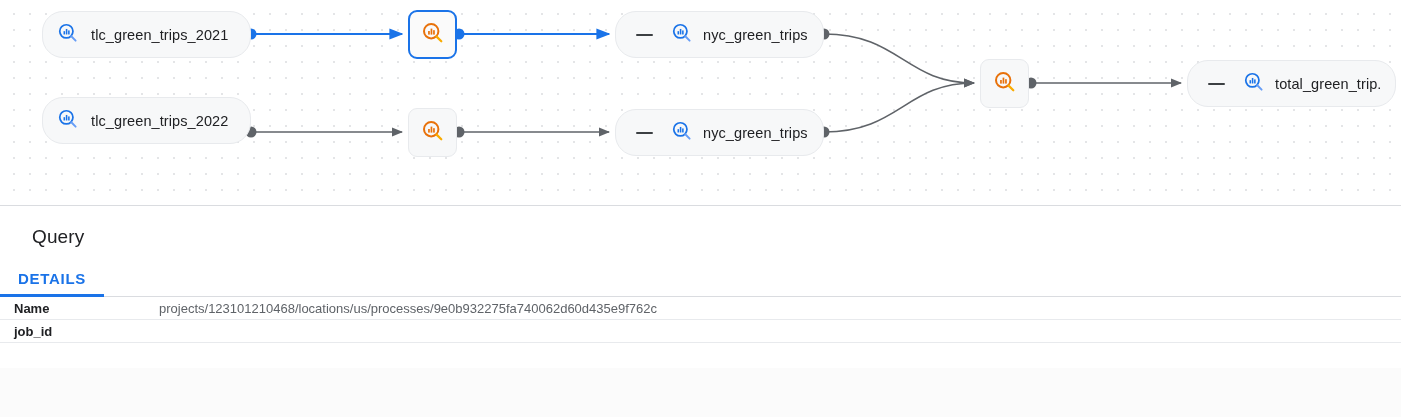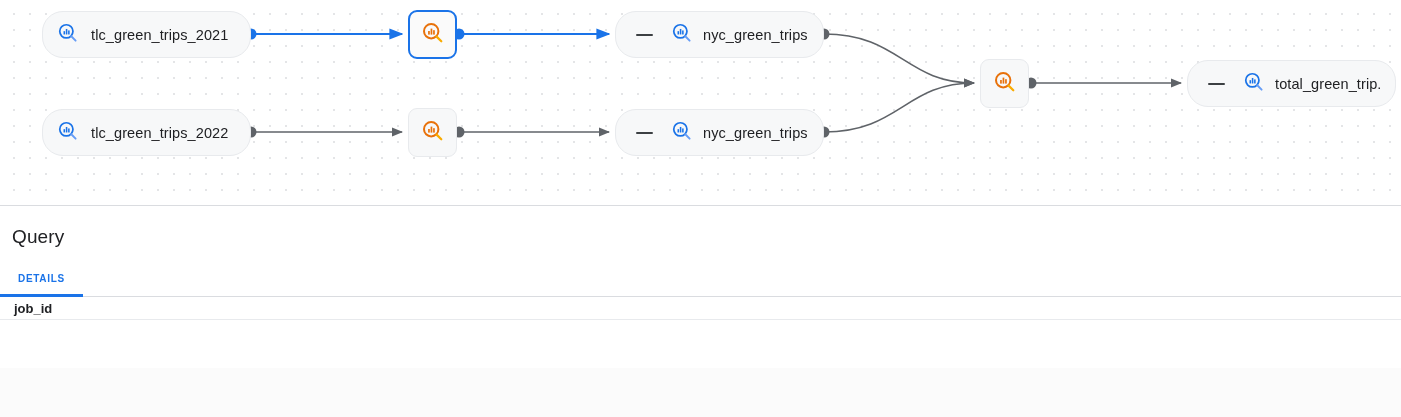--- a/index.html
+++ b/index.html
@@ -74,35 +74,35 @@
     background: #d2d3d5;
   }
 
   
   .details-panel {
     position: absolute; left: 0; top: 206px;
     width: 1401px; height: 211px;
     background: #ffffff;
   }
   .panel-title {
-    position: absolute; left: 12px; top: 20px;
+    position: absolute; left: 32px; top: 20px;
     font-size: 19px; color: #202124; letter-spacing: .1px;
   }
 
   .tabs {
     position: absolute; left: 0; top: 54px;
     width: 1401px; height: 37px;
     border-bottom: 1px solid #dadce0;
     display: flex;
     padding-left: 0;
   }
   .tab {
     height: 37px;
     display: flex; align-items: center; justify-content: center;
-    font-size: 10px; font-weight: bold; letter-spacing: .7px;
+    font-size: 15px; font-weight: bold; letter-spacing: .7px;
     color: #5f6368;
     padding: 0 18px;
     position: relative;
     cursor: pointer;
   }
   .tab.active { color: #1a73e8; }
   .tab.active::after {
     content: ""; position: absolute; left: 0; right: 0; bottom: 0;
     height: 3px; background: #1a73e8;
   }
@@ -195,21 +195,21 @@
           <circle cx="10.2" cy="10.2" r="7.2" fill="none" stroke="#1a73e8" stroke-width="1.9"></circle>
           <rect x="7.1" y="10.0" width="1.7" height="3.6" fill="#1a73e8"></rect>
           <rect x="9.6" y="7.6" width="1.7" height="6.0" fill="#1a73e8"></rect>
           <rect x="12.1" y="9.2" width="1.7" height="4.4" fill="#1a73e8"></rect>
           <line x1="15.6" y1="15.6" x2="20.3" y2="20.3" stroke="#669df6" stroke-width="2.1" stroke-linecap="round"></line>
         </svg>
       </span>
       <span class="node-label">tlc_green_trips_2021</span>
     </div>
 
-    <div class="node node-entity" style="left:42px; top:109px; width:209px;align-items:center;">
+    <div class="node node-entity" style="left:42px; top:97px; width:209px;align-items:center;">
       <span class="icon-mag">
         <svg width="22" height="22" viewBox="0 0 24 24">
           <circle cx="10.2" cy="10.2" r="7.2" fill="none" stroke="#1a73e8" stroke-width="1.9"></circle>
           <rect x="7.1" y="10.0" width="1.7" height="3.6" fill="#1a73e8"></rect>
           <rect x="9.6" y="7.6" width="1.7" height="6.0" fill="#1a73e8"></rect>
           <rect x="12.1" y="9.2" width="1.7" height="4.4" fill="#1a73e8"></rect>
           <line x1="15.6" y1="15.6" x2="20.3" y2="20.3" stroke="#669df6" stroke-width="2.1" stroke-linecap="round"></line>
         </svg>
       </span>
       <span class="node-label">tlc_green_trips_2022</span>
@@ -301,20 +301,24 @@
   <div class="details-panel">
 
     <div class="panel-title">Query</div>
 
     <div class="tabs">
       <div class="tab active">DETAILS</div>
     </div>
 
     <div class="kv-table">
       <div class="kv-row">
+        <div class="kv-key">Name</div>
+        <div class="kv-val">projects/123101210468/locations/us/processes/9e0b932275fa740062d60d435e9f762c</div>
+      </div>
+      <div class="kv-row">
         <div class="kv-key">job_id</div>
       </div>
     </div>
 
     <div class="code-block">
       
       
     </div>
 
   </div>

